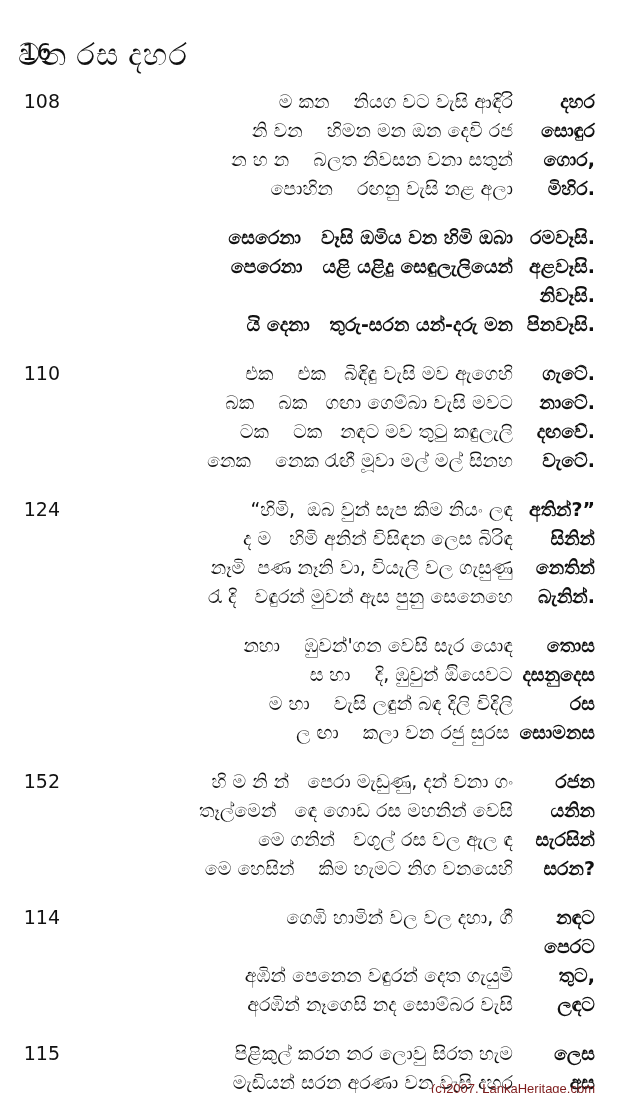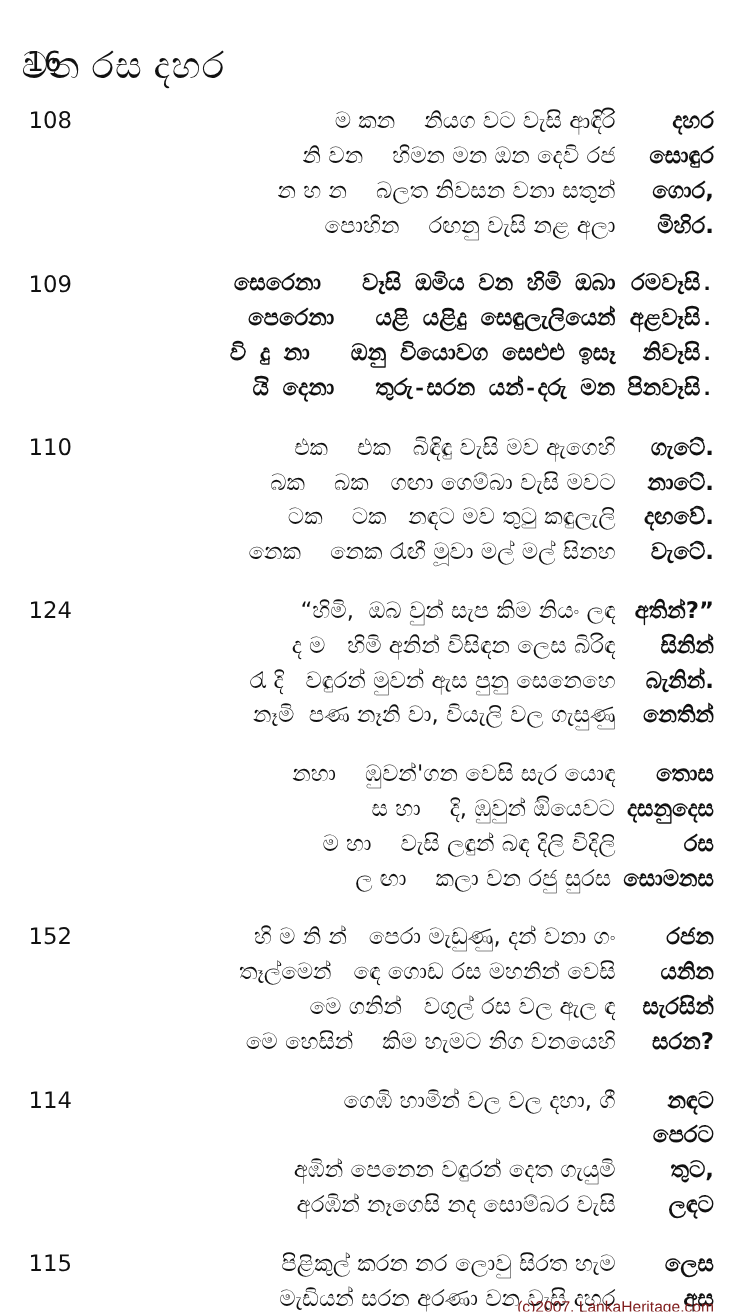--- a/index.html
+++ b/index.html
@@ -86,21 +86,20 @@
     color: #111;
     text-align: right;
     white-space: pre;
     padding-left: 10px;
     min-width: 72px;
     font-weight: bold;
   }
   .verse.bold .line-text,
   .verse.bold .line-end {
     font-weight: bold;
-    font-family: Liberation Mono, monospace;
   }
   .footer {
     position: absolute;
     bottom: 12px;
     right: 26px;
     font-size: 13px;
     font-family: "Liberation Sans", sans-serif;
     color: #7f1d1d;
   }
 </style>
@@ -132,32 +131,30 @@
           <span class="line-end">ගොර,</span>
         </div>
         <div class="line">
           <span class="line-text">පොහින    රඟනු වැසි නළ අලා</span>
           <span class="line-end">මිහිර.</span>
         </div>
       </div>
     </div>
 
     <div class="verse bold">
-      <div class="verse-num">109</div>
       <div class="verse-body">
         <div class="line">
           <span class="line-text">සෙරෙනා   වෑසි ඔමිය වන හිමි ඔබා</span>
           <span class="line-end">රමවෑසි.</span>
         </div>
         <div class="line">
           <span class="line-text">පෙරෙනා   යළි යළිදු සෙඳුලැලියෙන්</span>
           <span class="line-end">අළවෑසි.</span>
         </div>
         <div class="line">
-          <span class="line-text">වි දු නා   ඔනු වියොවග සෙළුළු ඉසෑ</span>
           <span class="line-end">නිවෑසි.</span>
         </div>
         <div class="line">
           <span class="line-text">යි දෙනා   තුරු-සරන යන්-දරු මන</span>
           <span class="line-end">පිනවෑසි.</span>
         </div>
       </div>
     </div>
 
     <div class="verse">
@@ -187,27 +184,27 @@
       <div class="verse-body">
         <div class="line">
           <span class="line-text">“හිමි,  ඔබ වුන් සැප කිම නියං ලඳ</span>
           <span class="line-end">අතින්?”</span>
         </div>
         <div class="line">
           <span class="line-text">ද ම   හිමි අනින් විසිඳන ලෙස බිරිඳ</span>
           <span class="line-end">සිනින්</span>
         </div>
         <div class="line">
+          <span class="line-text">නෑමි  පණ නෑනි වා, වියැලි වල ගැසුණු</span>
+          <span class="line-end">නෙතින්</span>
+        </div>
+        <div class="line">
           <span class="line-text">රැ දි   වඳුරන් මුවන් ඇස පුනු සෙනෙහෙ</span>
           <span class="line-end">බැනින්.</span>
         </div>
-        <div class="line">
-          <span class="line-text">නෑමි  පණ නෑනි වා, වියැලි වල ගැසුණු</span>
-          <span class="line-end">නෙතින්</span>
-        </div>
       </div>
     </div>
 
     <div class="verse">
       <div class="verse-body">
         <div class="line">
           <span class="line-text">නහා    ඹුවන්'ගන වෙසි සැර යොඳ</span>
           <span class="line-end">තොස</span>
         </div>
         <div class="line">

